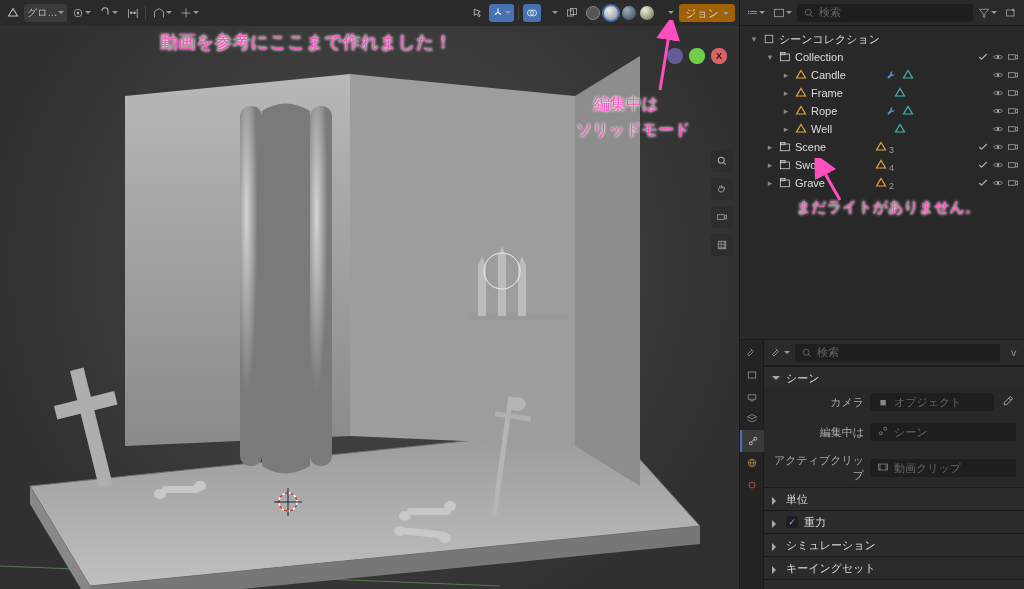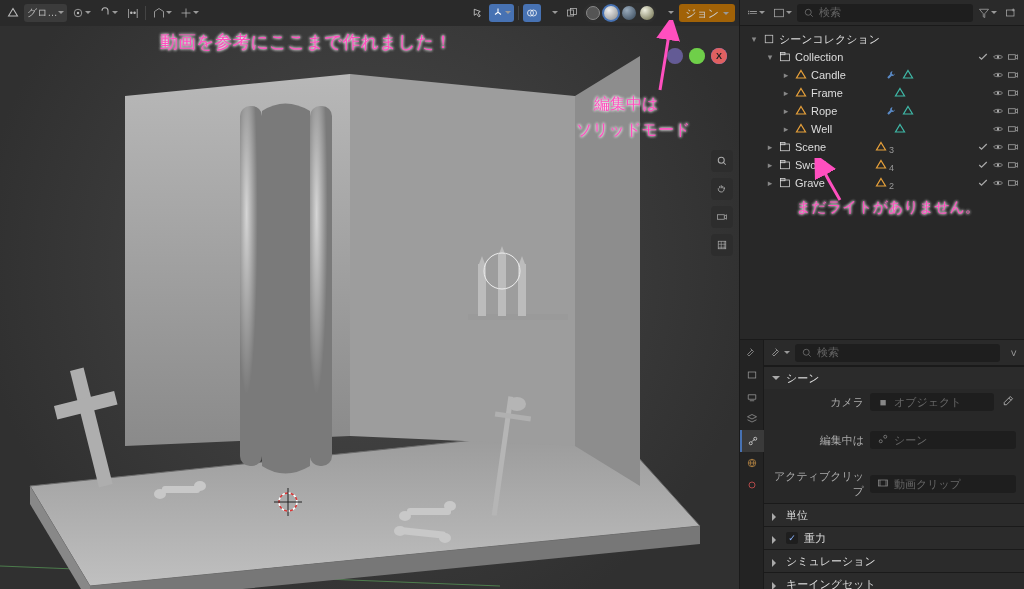--- a/index.html
+++ b/index.html
@@ -45,21 +45,21 @@
   .prop-tabs{width:24px;background:#232323;display:flex;flex-direction:column;border-right:1px solid #1a1a1a;padding-top:2px}
   .ptab{width:24px;height:22px;display:flex;align-items:center;justify-content:center;color:#888;font-size:12px}
   .ptab.active{background:#3a3a3a;border-left:2px solid #4772b3;color:#ddd}
   .prop-body{flex:1;display:flex;flex-direction:column}
   .crumb{height:22px;display:flex;align-items:center;gap:6px;padding:0 8px;color:#aaa;border-bottom:1px solid #1a1a1a}
   .crumb .pin{margin-left:auto;color:#777}
   .psec{border-top:1px solid #1a1a1a}
   .psec-h{height:22px;display:flex;align-items:center;padding:0 8px;gap:6px;color:#ddd;background:#2b2b2b}
   .psec-h.closed .caret{transform:rotate(-90deg)}
   .caret{display:inline-block;width:0;height:0;border:4px solid transparent;border-top-color:#aaa;position:relative;top:2px}
-  .psec-body{padding:4px 8px;display:flex;flex-direction:column;gap:20px}
+  .psec-body{padding:4px 8px;display:flex;flex-direction:column;gap:12px}
   .prow{display:flex;align-items:center;gap:6px}
   .plabel{width:92px;text-align:right;color:#aaa}
   .pfield{flex:1;height:18px;background:#1e1e1e;border-radius:3px;display:flex;align-items:center;padding:0 6px;color:#666;gap:4px}
   .picon{width:14px;color:#888;text-align:center}
   .eyedrop{color:#aaa;width:16px;text-align:center}
   .cb{width:12px;height:12px;background:#1e1e1e;border-radius:2px;display:inline-flex;align-items:center;justify-content:center;color:#8ab4ff;font-size:9px}
   
   .hicon{color:#999}
   
   .arrow{position:absolute;pointer-events:none}

